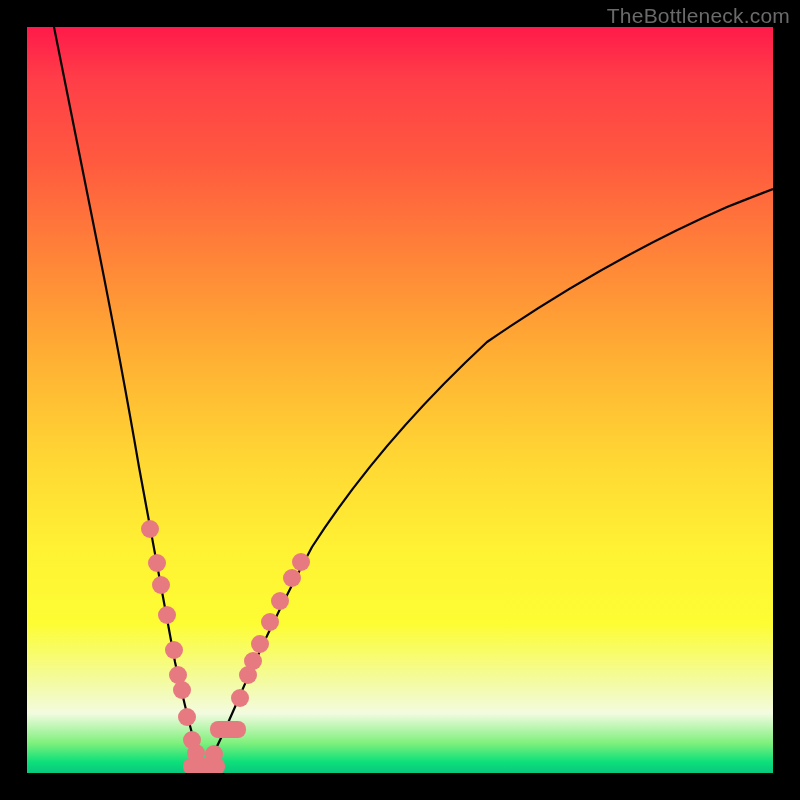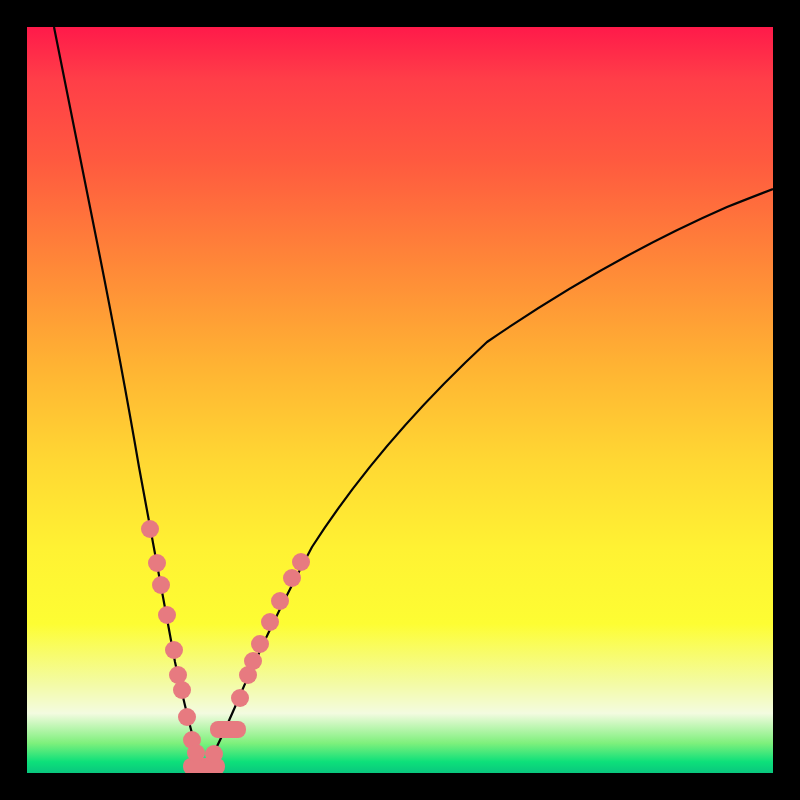--- a/index.html
+++ b/index.html
@@ -72,20 +72,21 @@
   .marker-pill {
     fill: #e77a80;
     stroke: none;
   }
 </style>
 </head>
 <body>
 
 <div class="frame">
 
+  <div class="watermark">TheBottleneck.com</div>
 
   <div class="plot-area">
     <svg class="curves" viewBox="0 0 746 746">
 
       <path class="curve" d="M 27 0
                C 40 68, 55 140, 70 215
                C 85 290, 100 370, 112 440
                C 125 510, 138 580, 148 635
                C 158 680, 165 710, 172 730
                C 175 738, 178 743, 178 743"></path>

